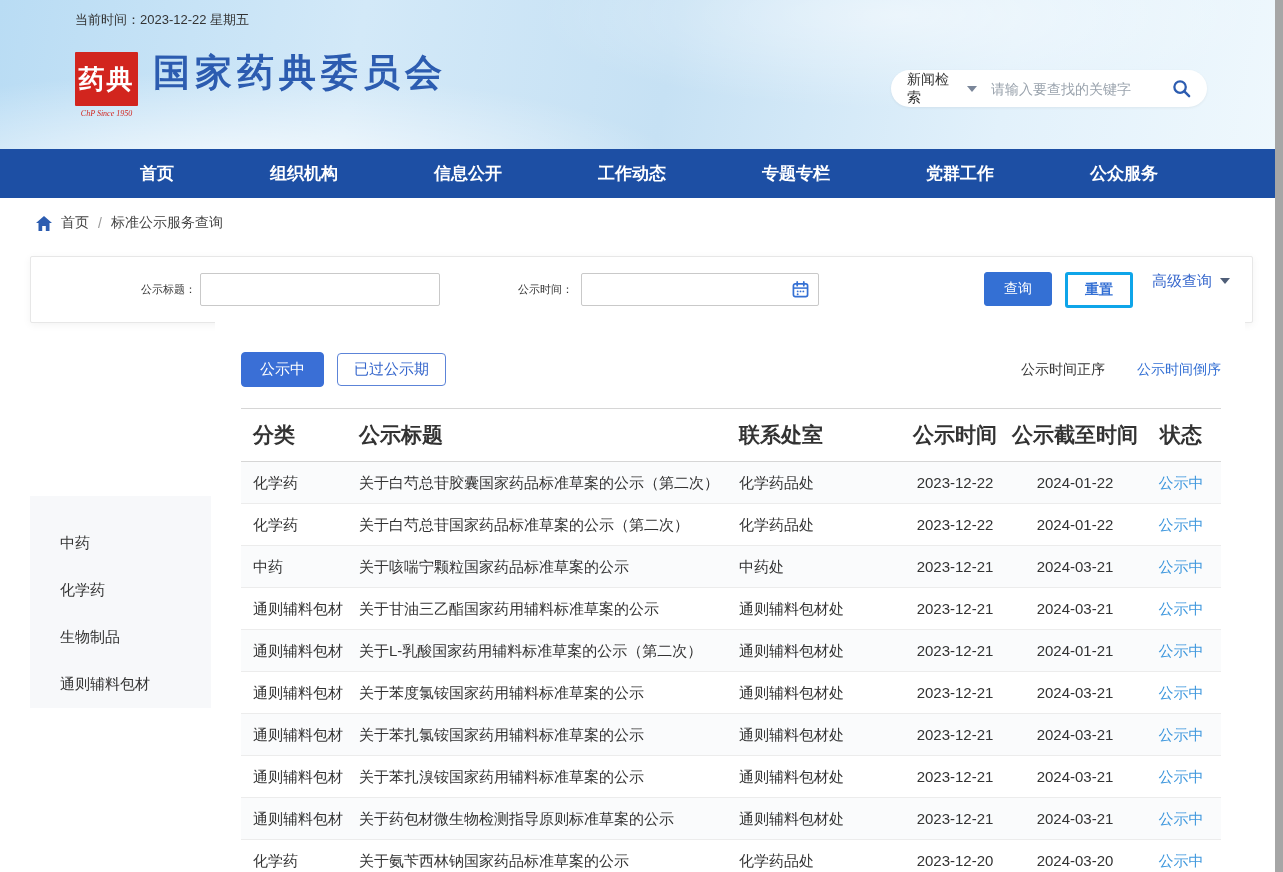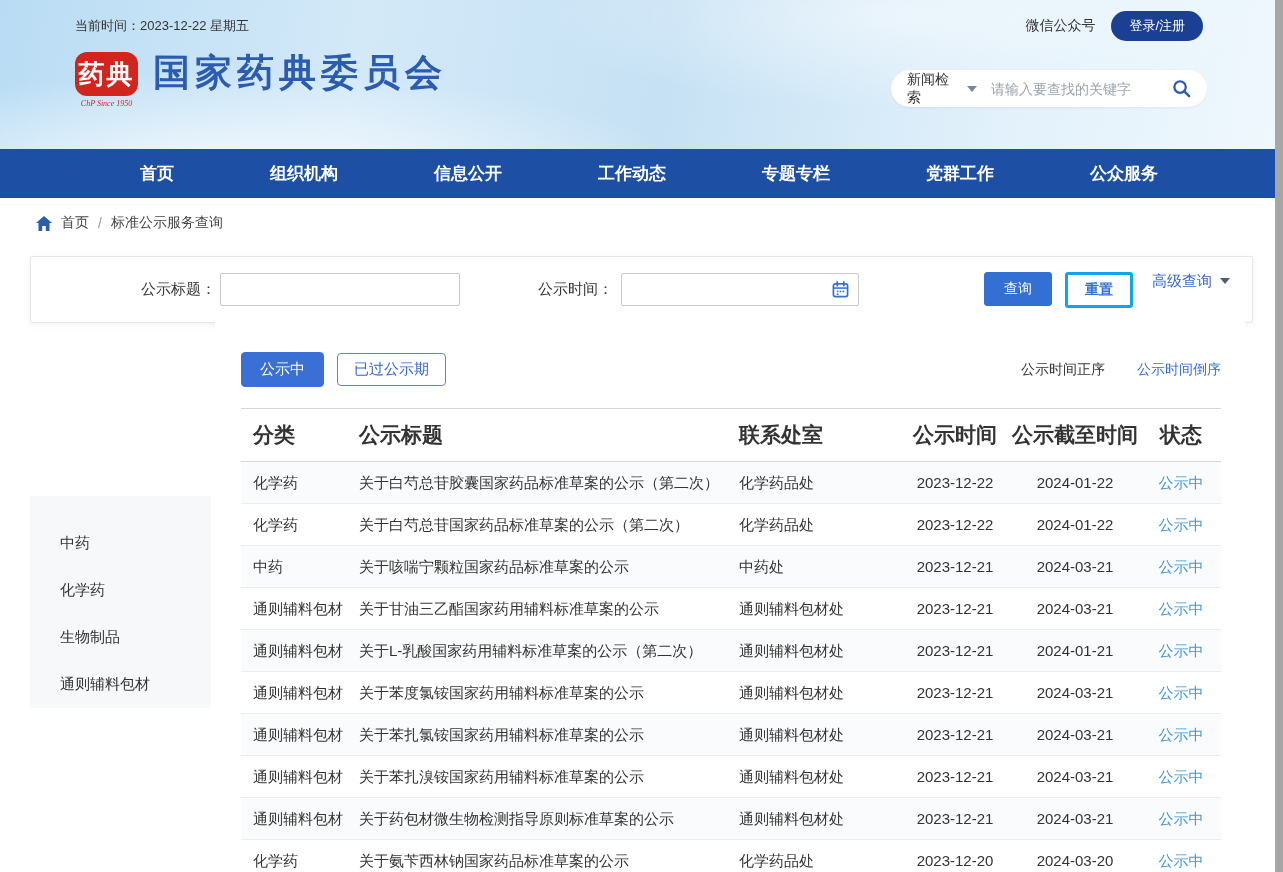--- a/index.html
+++ b/index.html
@@ -15,21 +15,21 @@
       radial-gradient(40% 90% at 70% 10%, rgba(255,255,255,.5), rgba(255,255,255,0) 70%);
     pointer-events:none; }
   .topbar { position:absolute; top:11px; left:75px; right:80px;
     display:flex; justify-content:space-between; align-items:center; font-size:13px; }
   .topbar-right { display:flex; align-items:center; gap:16px; font-size:14px; }
   .login-pill { background:#1b4093; color:#fff; border:none; font-size:13px;
     padding:6px 18px; border-radius:15px; cursor:pointer; }
 
   .brand { position:absolute; top:52px; left:75px; display:flex; gap:15px; align-items:flex-start; }
   .seal { width:63px; text-align:center; }
-  .seal-box { width:63px; height:44px; background:#d2251e; border-radius:12px; color:#fff;
+  .seal-box { width:63px; height:54px; background:#d2251e; border-radius:1px; color:#fff;
     display:flex; align-items:center; justify-content:center;
     font-family:"DejaVu Serif","Liberation Serif",serif; font-size:26px; font-weight:bold;
     letter-spacing:2px; line-height:1; }
   .seal-caption { color:#d2251e; font-size:8px; font-style:italic; margin-top:3px;
     font-family:"Liberation Serif",serif; white-space:nowrap; }
   .brand-title { color:#2c5cb0; font-size:37px; font-weight:bold; letter-spacing:5px; line-height:1.15; }
   .brand-sub { color:#2c5cb0; font-size:15.5px; letter-spacing:.5px; margin-top:2px; }
 
   .search-pill { position:absolute; top:70px; right:76px; width:316px; height:37px;
     background:#fff; border-radius:19px; display:flex; align-items:center;
@@ -49,21 +49,21 @@
 
   
   .breadcrumb { height:50px; display:flex; align-items:center; gap:9px; padding:0 0 0 36px; font-size:14px; color:#444; }
   .breadcrumb .sep { color:#999; }
   .crumb-link { cursor:pointer; }
 
   
   .filter-card { margin:8px 30px 0 30px; height:67px; background:#fff;
     border:1px solid #e7e7e7; border-radius:2px; box-shadow:0 2px 8px rgba(0,0,0,.05);
     display:flex; align-items:center; padding:0 22px; }
-  .f-label { font-size:15px; color:#333; }
+  .f-label { font-size:11px; color:#333; }
   .f-label.first { margin-left:88px; }
   .f-input { width:240px; height:33px; border:1px solid #c9c9c9; border-radius:2px;
     margin-left:4px; font-size:14px; padding:0 8px; outline:none; }
   .date-wrap { position:relative; margin-left:4px; }
   .date-wrap .f-input { width:238px; padding-right:32px; }
   .date-wrap svg { position:absolute; right:10px; top:8px; }
   .f-gap { width:78px; }
   .f-actions { margin-left:auto; display:flex; align-items:flex-start; gap:13px; }
   .btn-primary { background:#3470d4; color:#fff; border:1px solid #3470d4; border-radius:3px;
     font-size:14px; padding:7px 19px; cursor:pointer; }
@@ -100,24 +100,20 @@
   
   .scrollbar { position:fixed; top:0; right:0; width:8px; height:872px; background:#f2f2f2; }
   .scroll-thumb { position:absolute; top:0; left:0; width:8px; height:100%; background:#a6a6a6; }
 </style>
 </head>
 <body>
 
 <div class="header-sky">
   <div class="topbar">
     <span>当前时间：2023-12-22 星期五</span>
-    <span class="topbar-right">
-      <span style="cursor:pointer;">微信公众号</span>
-      <button class="login-pill">登录/注册</button>
-    </span>
   </div>
 
   <div class="brand">
     <div class="seal">
       <div class="seal-box">药典</div>
       <div class="seal-caption">ChP Since 1950</div>
     </div>
     <div>
       <div class="brand-title">国家药典委员会</div>
     </div>

